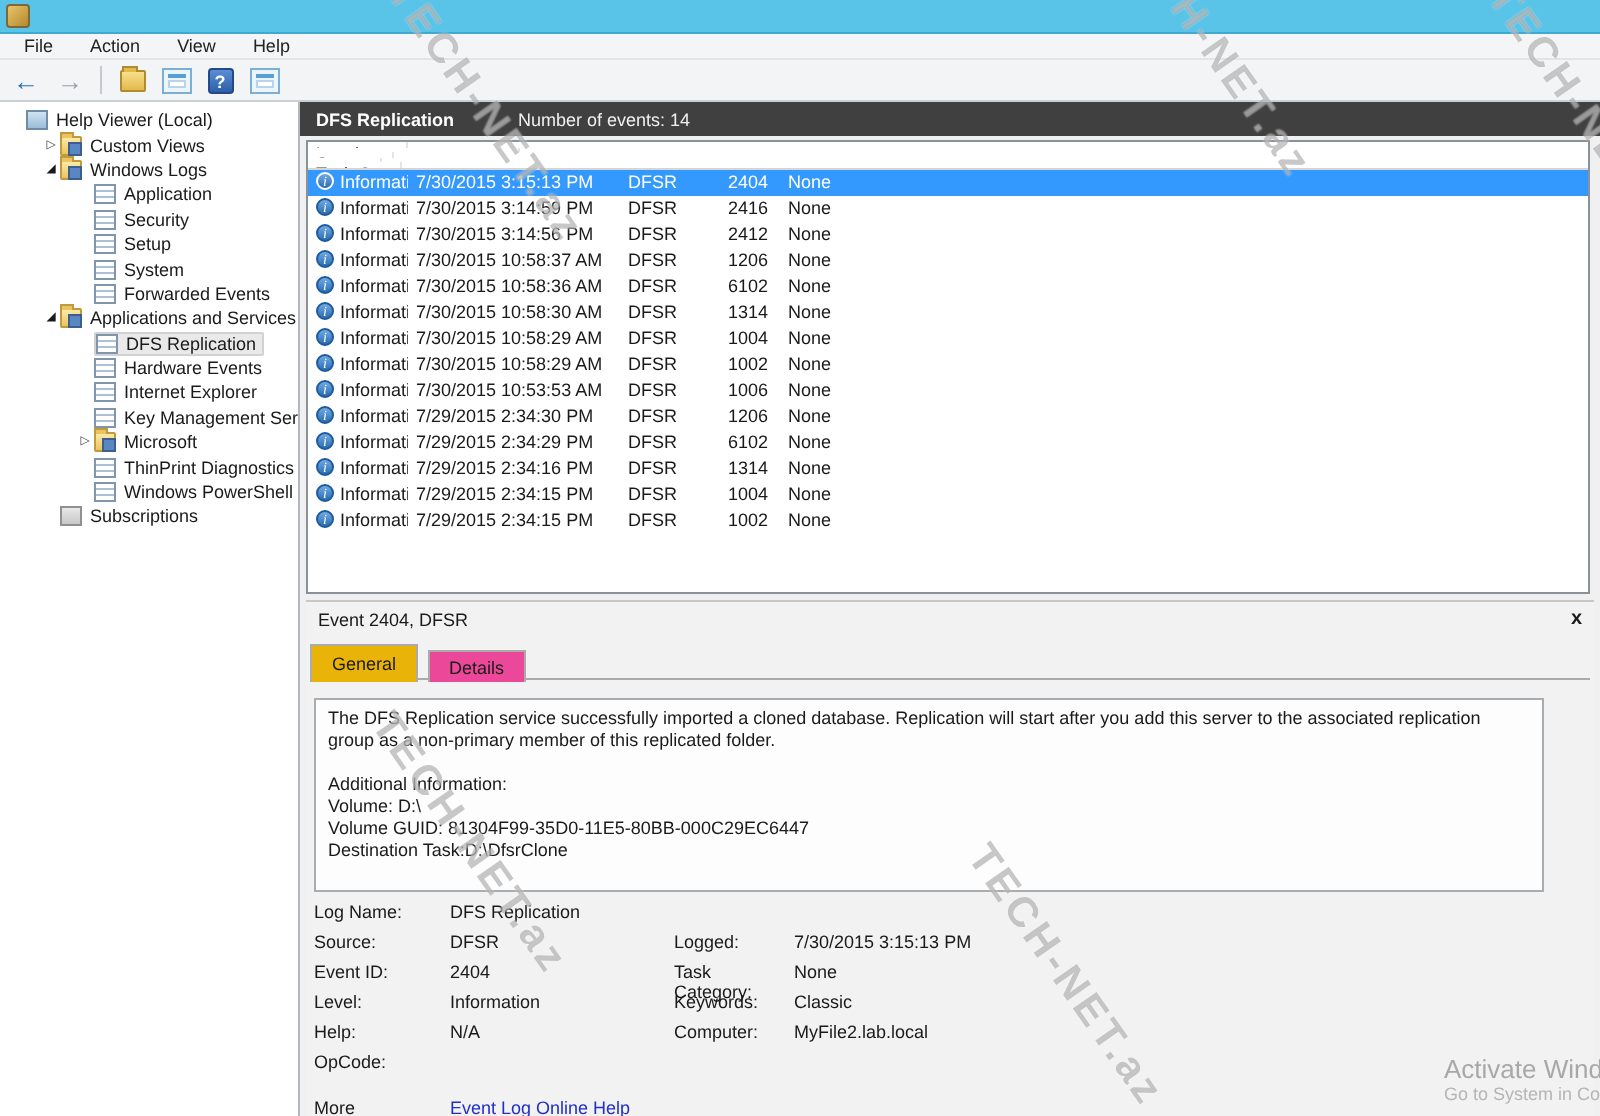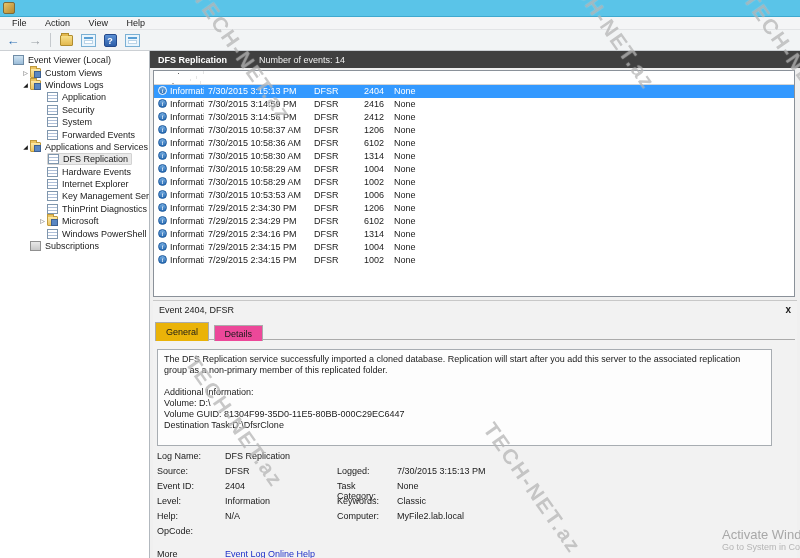--- a/index.html
+++ b/index.html
@@ -137,21 +137,21 @@
       </div>
   </div>
 
   <div class="main">
 
     <div class="tree-panel">
         <div class="tree-item" style="padding-left: 4px;">
           <span class="tree-arrow"></span>
           <span class="ti-body">
             <span class="tree-icon icon-console-root"></span>
-            <span class="tree-label">Event Viewer (Local)</span>
+            <span class="tree-label">Help Viewer (Local)</span>
           </span>
         </div>
         <div class="tree-item" style="padding-left: 21px;">
           <span class="tree-arrow">▷</span>
           <span class="ti-body">
             <span class="tree-icon icon-folder"></span>
             <span class="tree-label">Custom Views</span>
           </span>
         </div>
         <div class="tree-item" style="padding-left: 21px;">
@@ -172,20 +172,27 @@
           <span class="tree-arrow"></span>
           <span class="ti-body">
             <span class="tree-icon icon-log"></span>
             <span class="tree-label">Security</span>
           </span>
         </div>
         <div class="tree-item" style="padding-left: 38px;">
           <span class="tree-arrow"></span>
           <span class="ti-body">
             <span class="tree-icon icon-log"></span>
+            <span class="tree-label">Setup</span>
+          </span>
+        </div>
+        <div class="tree-item" style="padding-left: 38px;">
+          <span class="tree-arrow"></span>
+          <span class="ti-body">
+            <span class="tree-icon icon-log"></span>
             <span class="tree-label">System</span>
           </span>
         </div>
         <div class="tree-item" style="padding-left: 38px;">
           <span class="tree-arrow"></span>
           <span class="ti-body">
             <span class="tree-icon icon-log"></span>
             <span class="tree-label">Forwarded Events</span>
           </span>
         </div>
@@ -218,31 +225,31 @@
           </span>
         </div>
         <div class="tree-item" style="padding-left: 38px;">
           <span class="tree-arrow"></span>
           <span class="ti-body">
             <span class="tree-icon icon-log"></span>
             <span class="tree-label">Key Management Service</span>
           </span>
         </div>
         <div class="tree-item" style="padding-left: 38px;">
-          <span class="tree-arrow"></span>
-          <span class="ti-body">
-            <span class="tree-icon icon-log"></span>
-            <span class="tree-label">ThinPrint Diagnostics</span>
-          </span>
-        </div>
-        <div class="tree-item" style="padding-left: 38px;">
           <span class="tree-arrow">▷</span>
           <span class="ti-body">
             <span class="tree-icon icon-folder"></span>
             <span class="tree-label">Microsoft</span>
+          </span>
+        </div>
+        <div class="tree-item" style="padding-left: 38px;">
+          <span class="tree-arrow"></span>
+          <span class="ti-body">
+            <span class="tree-icon icon-log"></span>
+            <span class="tree-label">ThinPrint Diagnostics</span>
           </span>
         </div>
         <div class="tree-item" style="padding-left: 38px;">
           <span class="tree-arrow"></span>
           <span class="ti-body">
             <span class="tree-icon icon-log"></span>
             <span class="tree-label">Windows PowerShell</span>
           </span>
         </div>
         <div class="tree-item" style="padding-left: 21px;">

